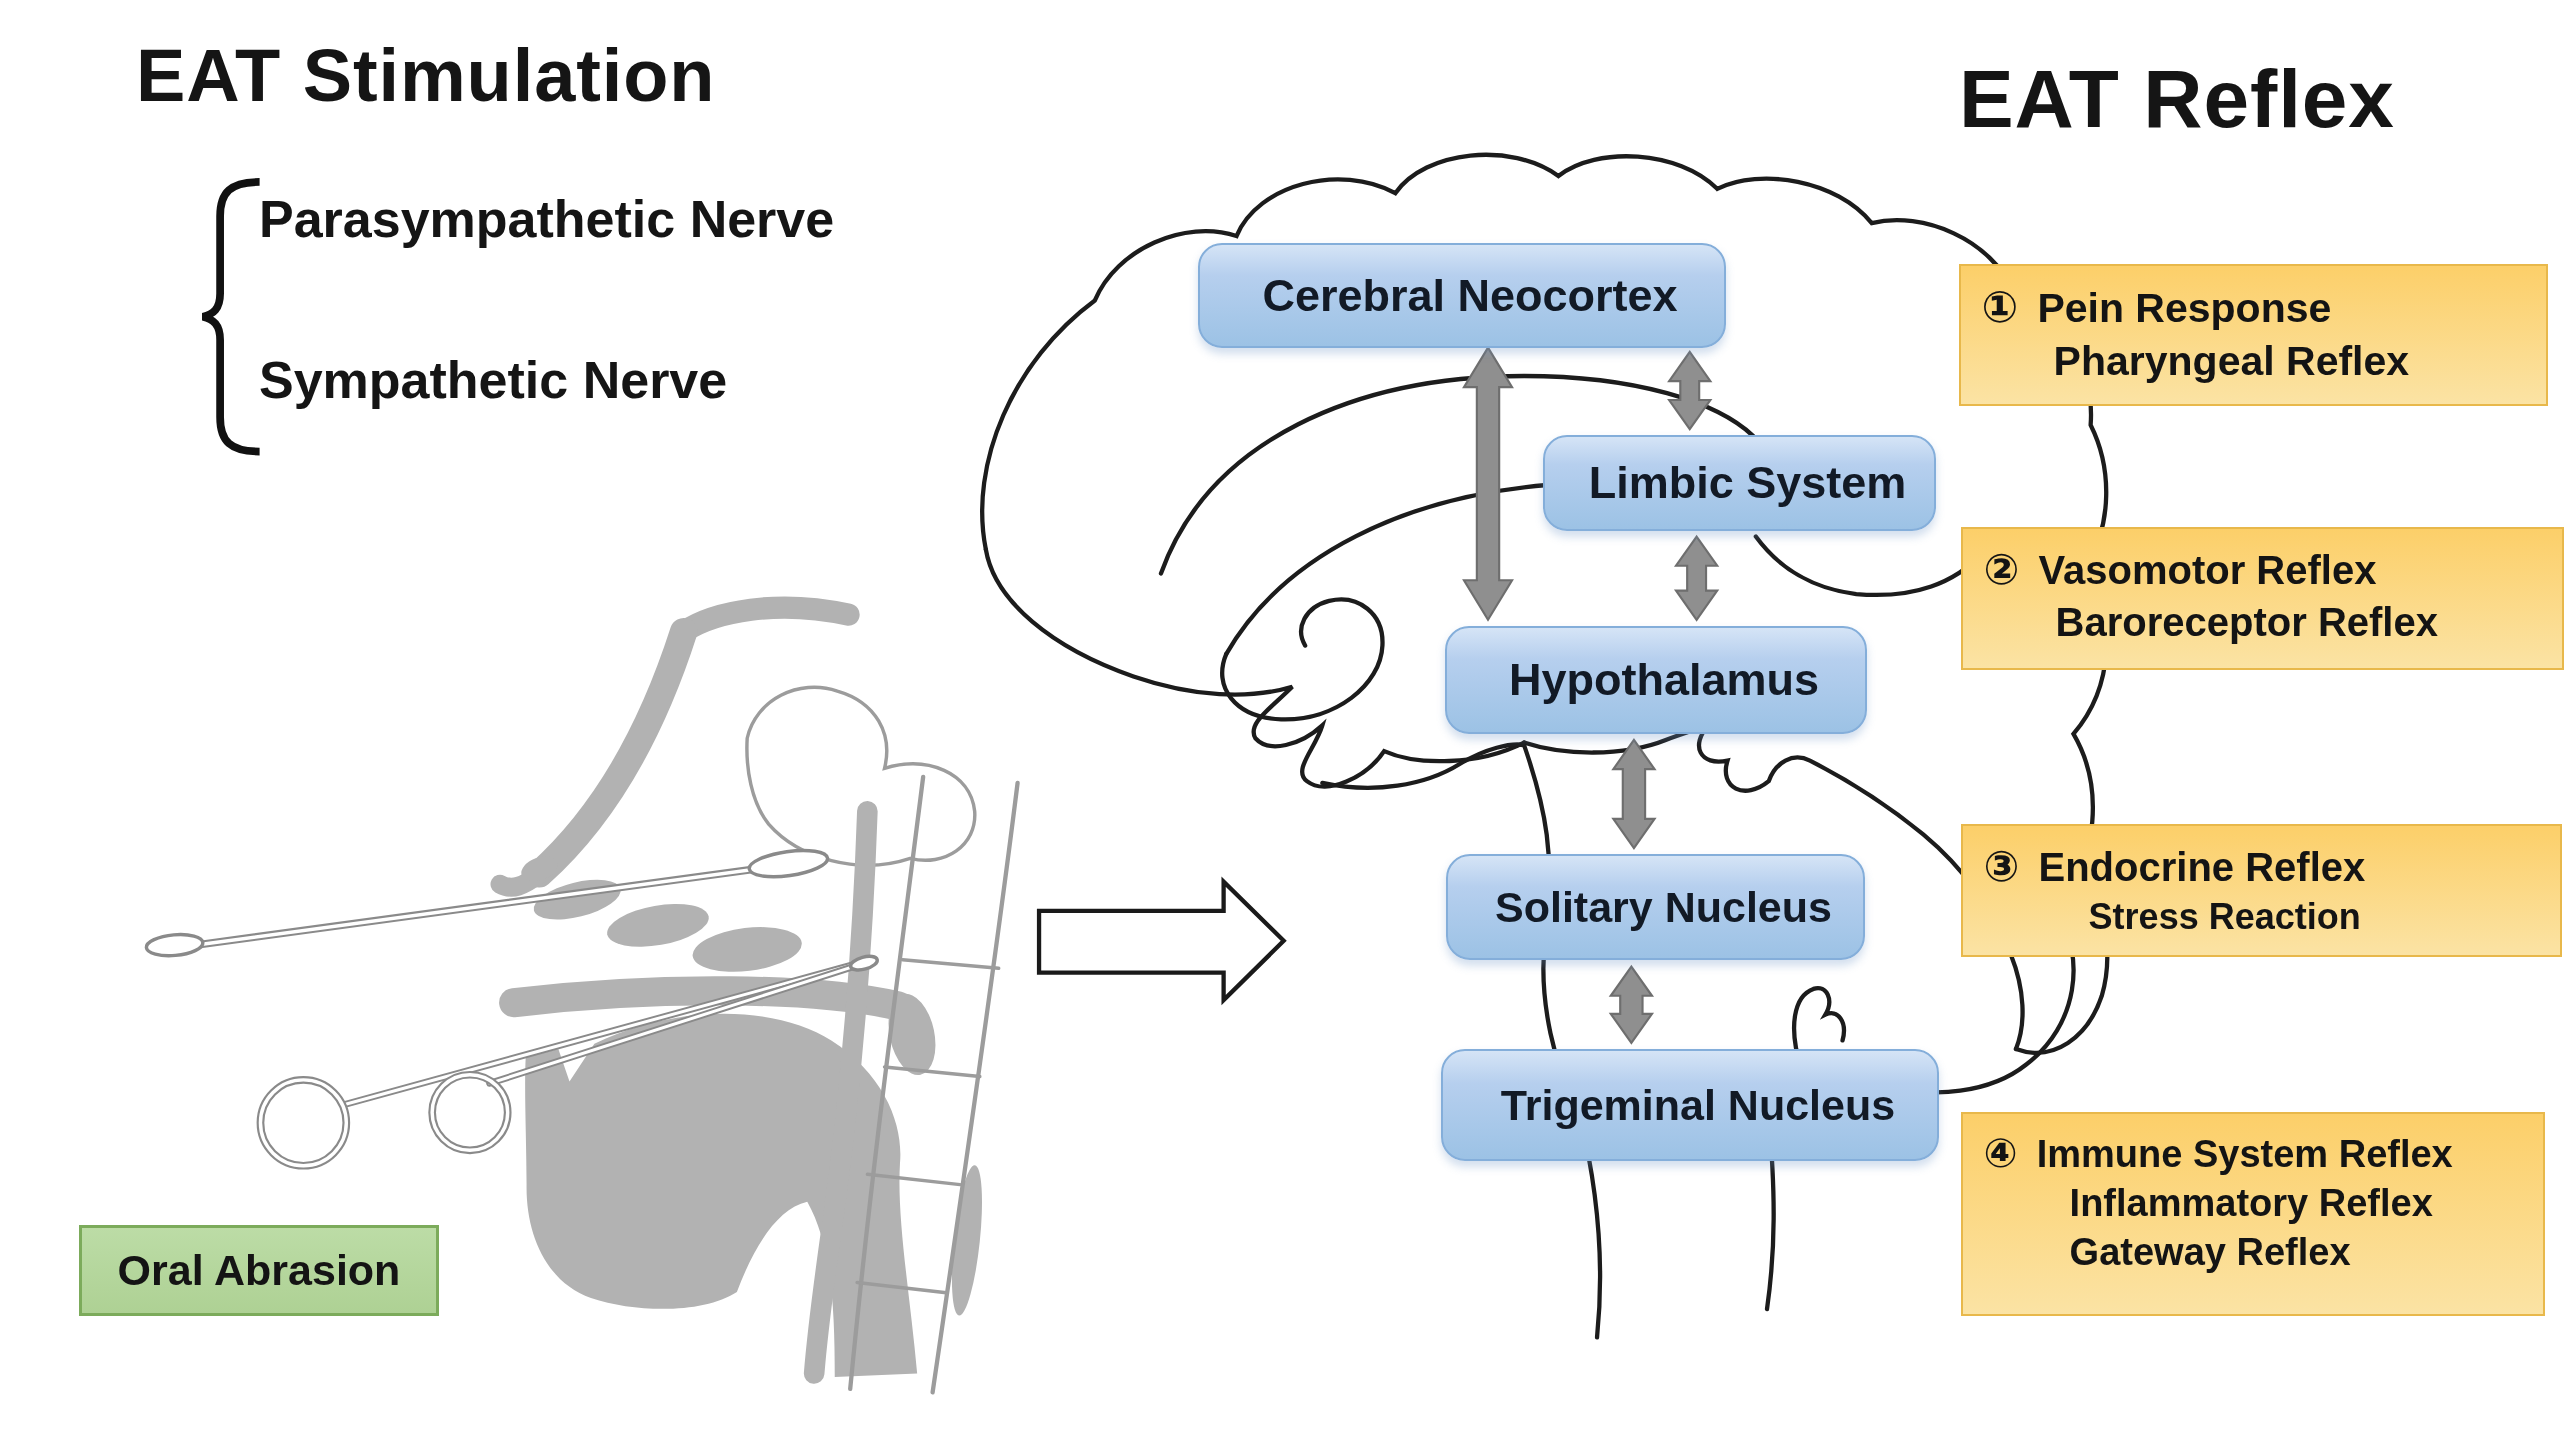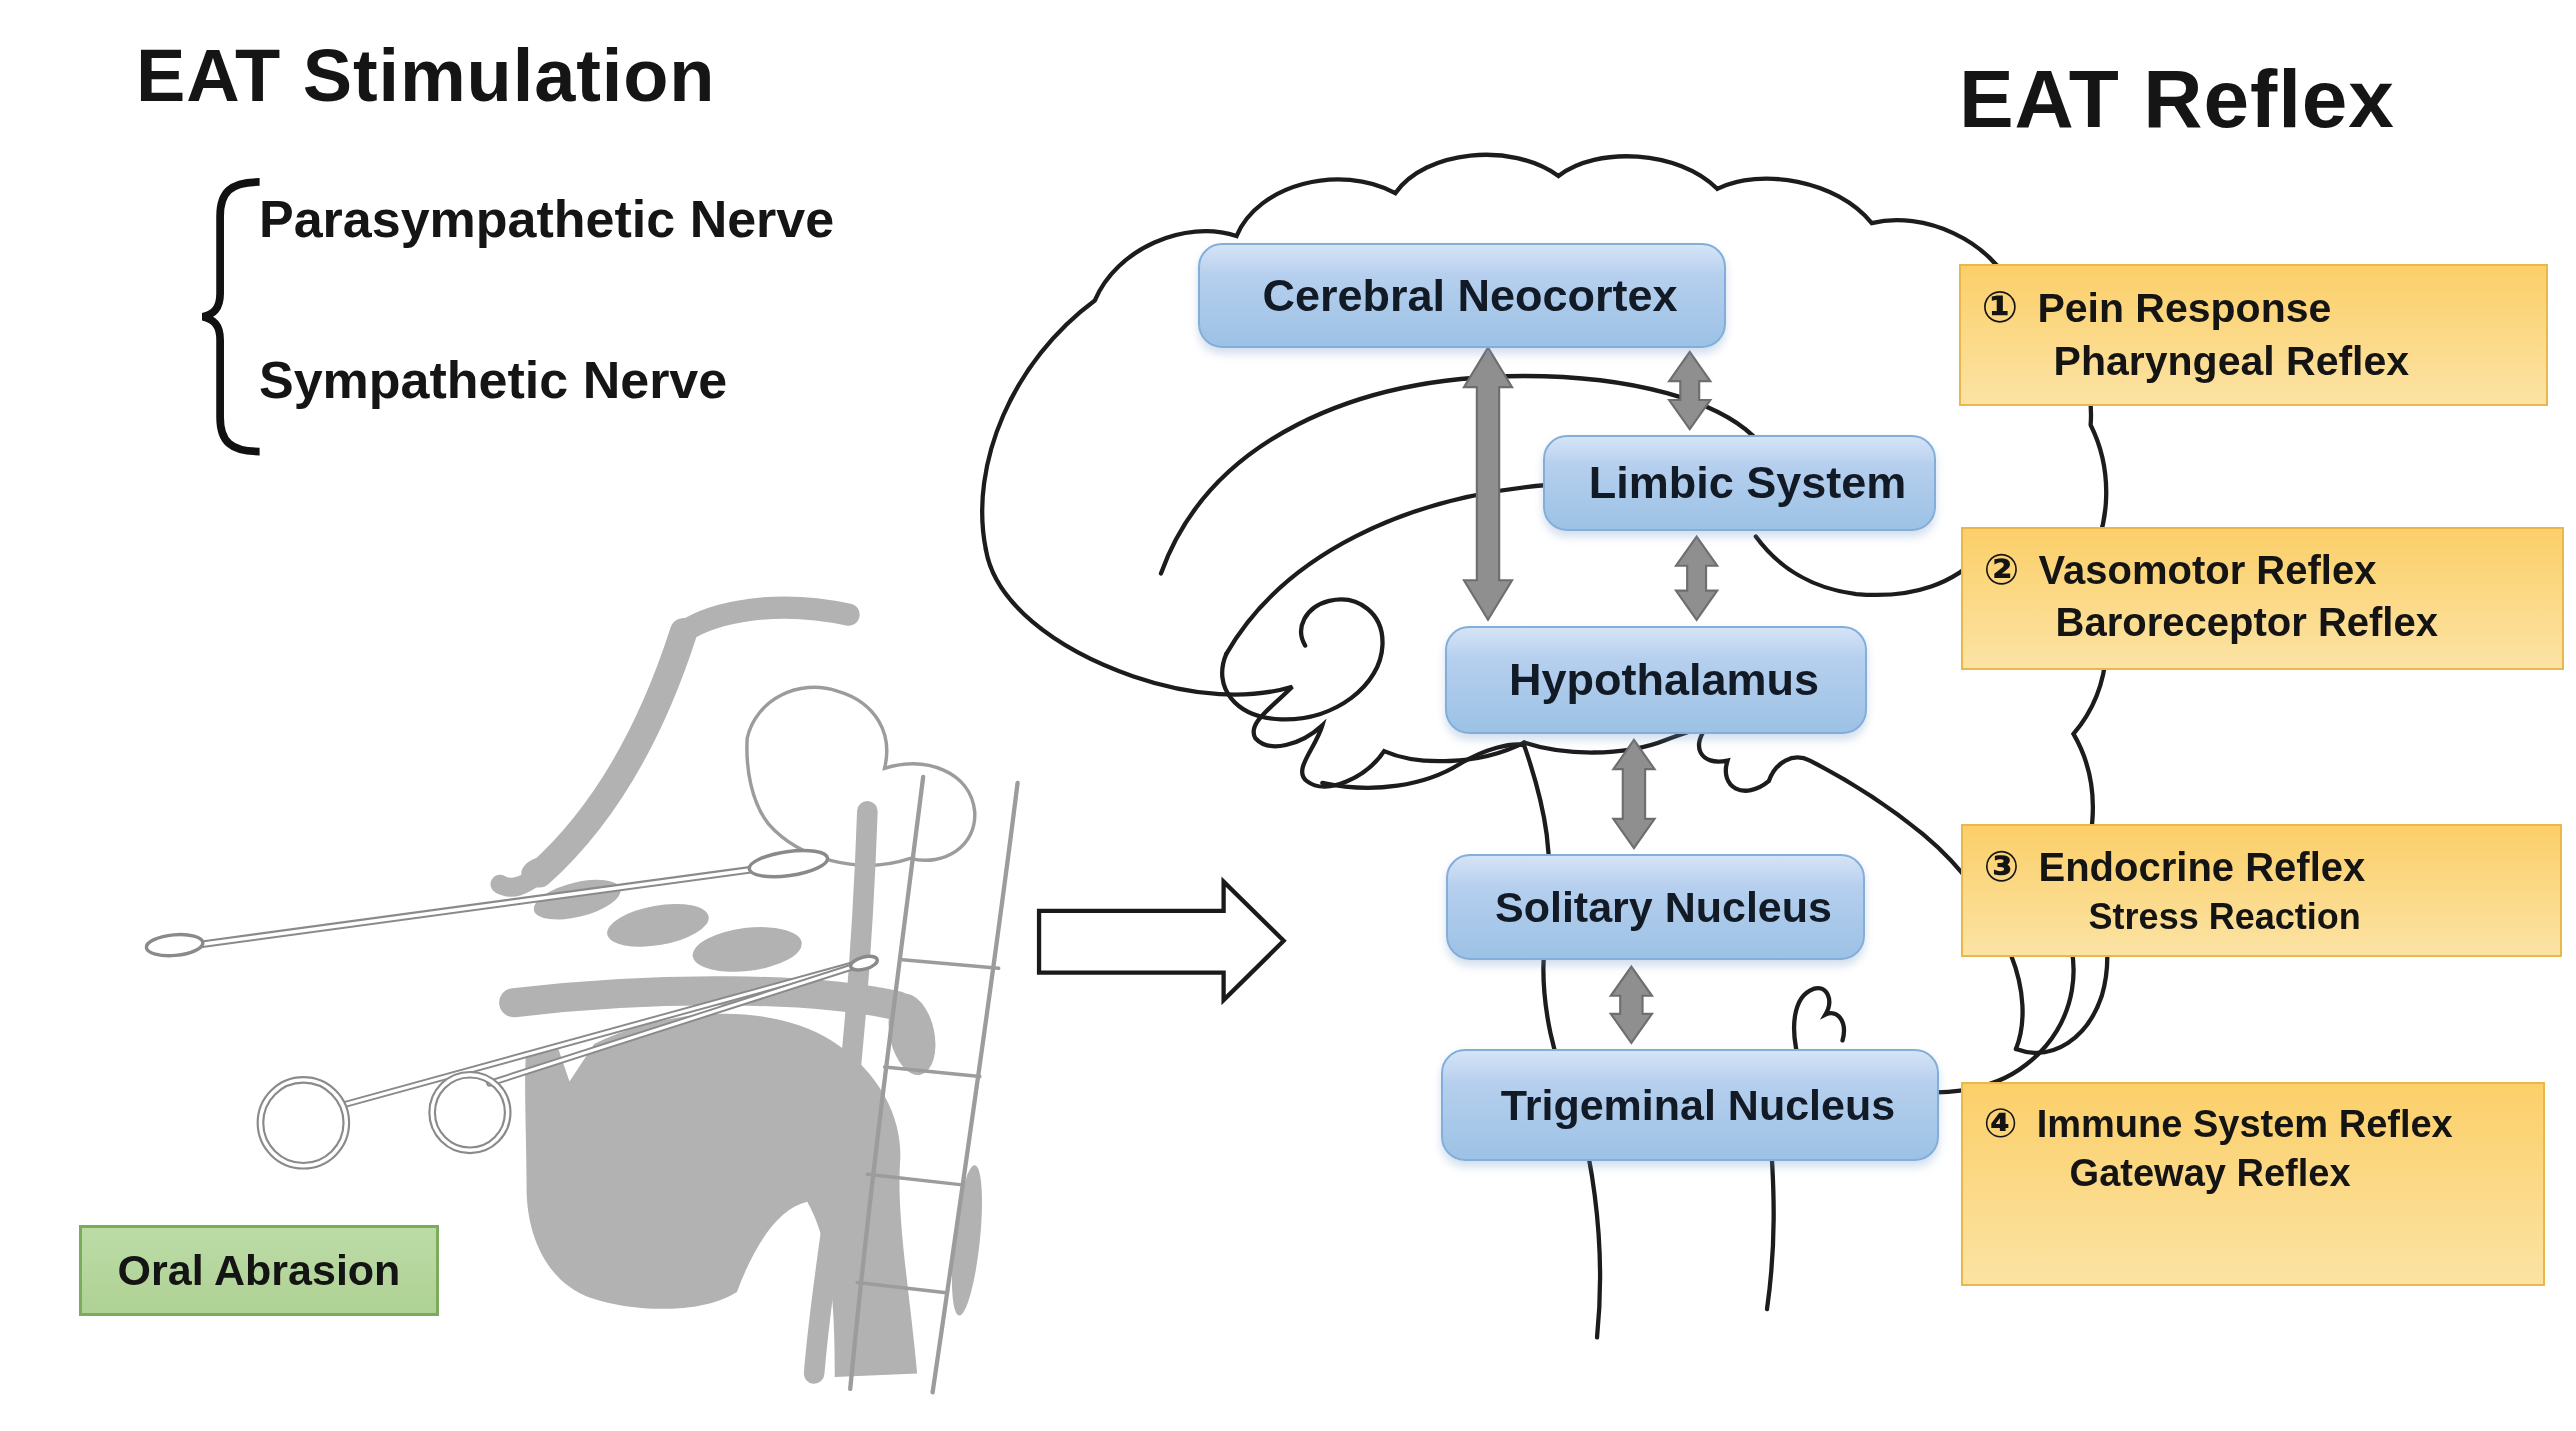--- a/index.html
+++ b/index.html
@@ -44,21 +44,21 @@
     border:2.6px solid var(--reflex_border,#e8b84b);
     padding:13.7px 20.6px;color:#141414;font-weight:bold;
   }
   .reflex .r-line{line-height:1.28;white-space:nowrap;}
   .reflex .num{display:inline-block;margin-right:19px;font-family:"DejaVu Sans",sans-serif;font-size:1.06em;}
   .reflex .rest{padding-left:72px;}
   #reflex-1{left:1959px;top:264px;width:589px;height:142px;font-size:41px;}
   #reflex-2{left:1961px;top:527px;width:603px;height:143px;font-size:40px;}
   #reflex-3{left:1961px;top:824px;width:601px;height:133px;font-size:40px;}
   #reflex-3 .rest{padding-left:105px;font-size:36px;}
-  #reflex-4{left:1961px;top:1082px;width:584px;height:204px;font-size:38px;}
+  #reflex-4{left:1961px;top:1112px;width:584px;height:204px;font-size:38px;}
   #reflex-4 .rest{padding-left:86px;}
 </style>
 </head>
 <body>
 
 <div id="canvas">
 
   <svg id="artwork" viewBox="0 0 3000 1667">
 
     <g stroke-linecap="round">
@@ -164,17 +164,18 @@
     <div class="r-line rest">Baroreceptor Reflex</div>
   </div>
 
   <div class="abs reflex" id="reflex-3">
     <div class="r-line"><span class="num">③</span><span>Endocrine Reflex</span></div>
     <div class="r-line rest">Stress Reaction</div>
   </div>
 
   <div class="abs reflex" id="reflex-4">
     <div class="r-line"><span class="num">④</span><span>Immune System Reflex</span></div>
+    <div class="r-line rest">Inflammatory Reflex</div>
     <div class="r-line rest">Gateway Reflex</div>
   </div>
 
 </div>
 
 
 </body></html>

